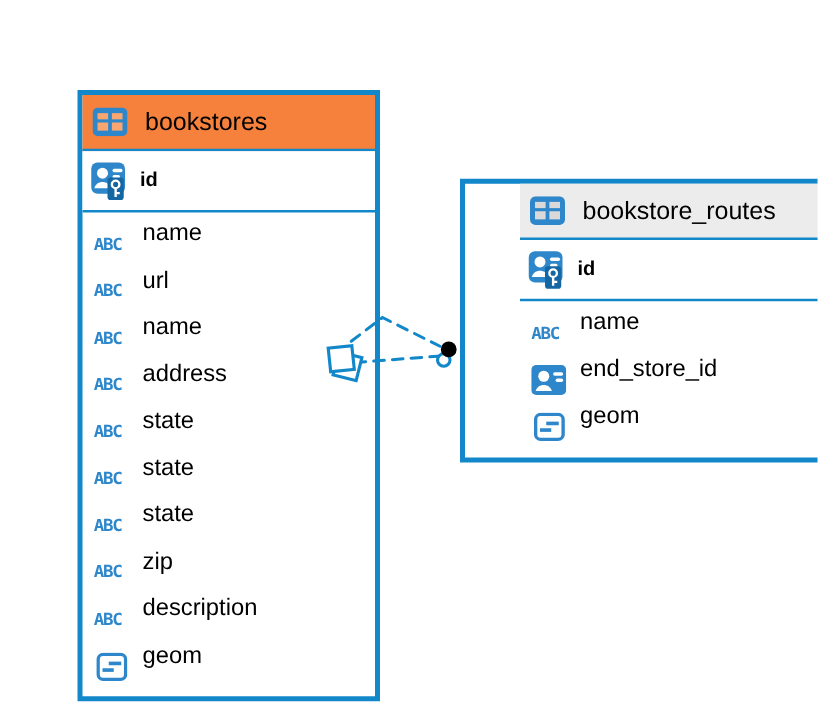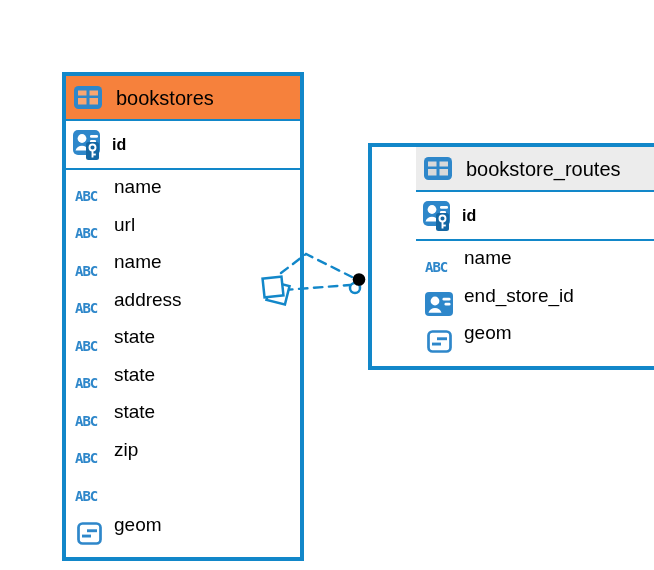--- a/index.html
+++ b/index.html
@@ -119,20 +119,21 @@
     <div class="crow">
       <span class="ic">
           <span class="abc">ABC</span>
         </span>
       <span class="cname">zip</span>
     </div>
     <div class="crow">
       <span class="ic">
           <span class="abc">ABC</span>
         </span>
+      <span class="cname">description</span>
     </div>
     <div class="crow">
       <span class="ic ic-center">
         <svg width="25" height="23" viewBox="0 0 25 23">
           <rect x="1.5" y="1.5" width="22" height="20" rx="4" fill="#fff" stroke="#2E87CA" stroke-width="2.7"></rect>
           <rect x="10" y="7.3" width="10" height="2.9" fill="#2E87CA"></rect>
           <rect x="5" y="12.6" width="9" height="2.9" fill="#2E87CA"></rect>
         </svg>
       </span>
       <span class="cname">geom</span>

